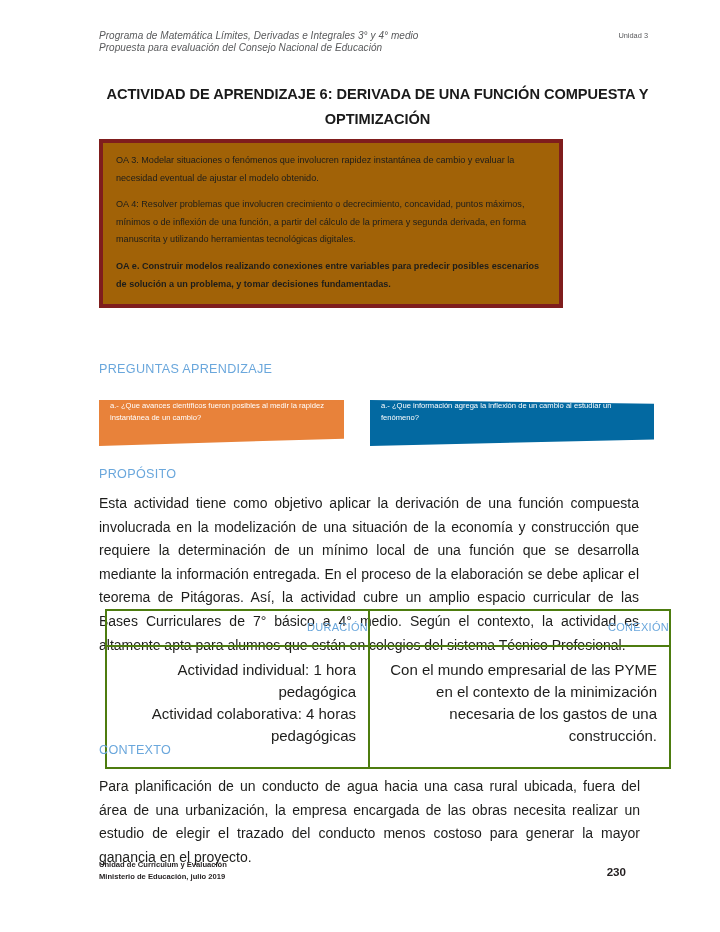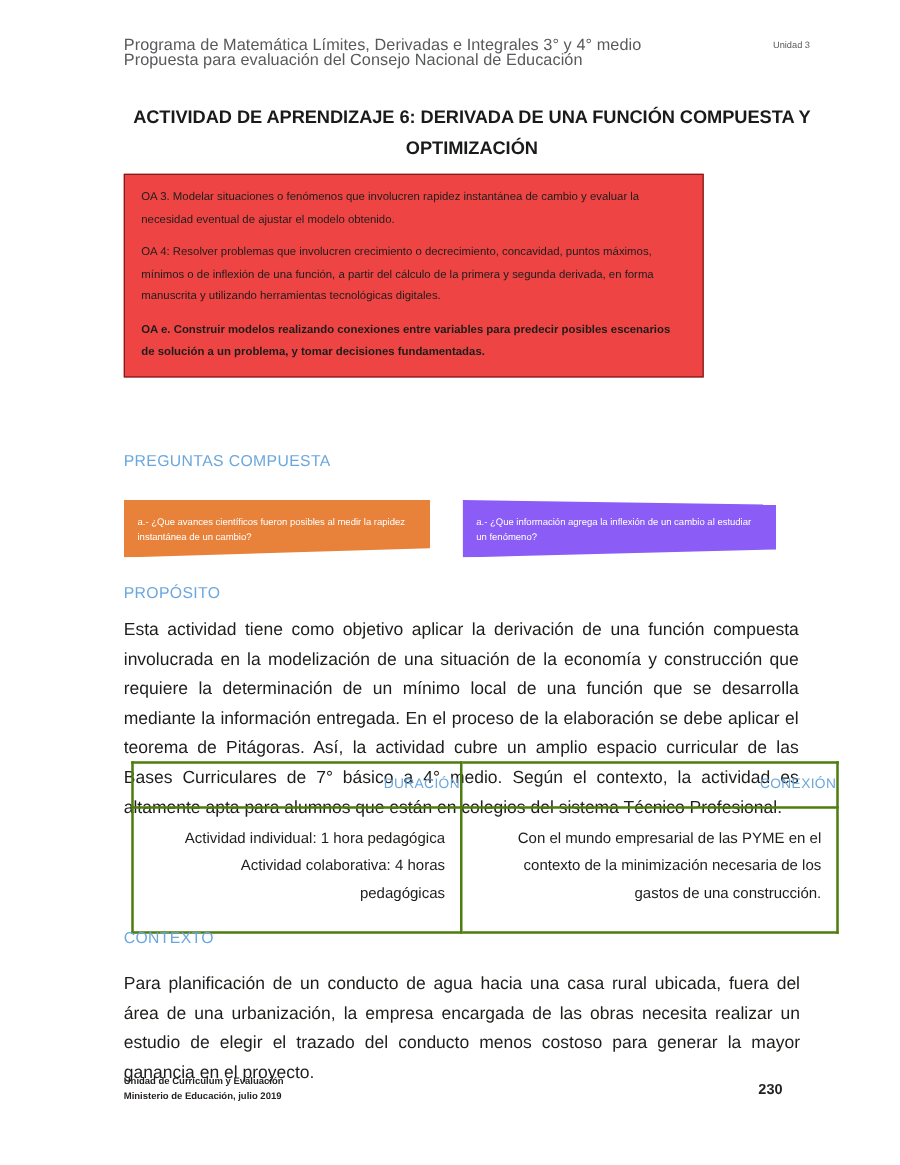--- a/index.html
+++ b/index.html
@@ -27,24 +27,25 @@
   .doc-header {
     position: absolute;
     left: 99px;
     top: 30px;
     width: 555px;
     display: flex;
     justify-content: space-between;
     align-items: flex-start;
   }
   .header-left {
-    font-size: 13px;
+    font-size: 10px;
     line-height: 12.2px;
     color: #58595b;
     letter-spacing: 0.06px;
+    font-style: italic;
   }
   .header-right {
     font-size: 7.4px;
     line-height: 12.2px;
     color: #58595b;
     white-space: nowrap;
     padding-right: 6px;
   }
 
   
@@ -61,22 +62,22 @@
     letter-spacing: -0.05px;
   }
 
   
   .oa-box {
     position: absolute;
     left: 99px;
     top: 139px;
     width: 464px;
     box-sizing: border-box;
-    background: #ef4444;
-    border: 1px solid #7f1d1d;
+    background: #a16207;
+    border: 4px solid #7f1d1d;
     padding: 9px 13px 11px 13px;
   }
   .oa-item {
     font-size: 9.1px;
     line-height: 17.6px;
     color: #1d1d1b;
     margin: 0 0 9px 0;
     text-align: left;
   }
   .oa-item:last-child { margin-bottom: 0; font-weight: bold; }
@@ -102,33 +103,33 @@
     height: 46px;
   }
   .q-banner {
     position: absolute;
     top: 0;
     height: 46px;
     color: #ffffff;
     font-size: 7.6px;
     line-height: 12.4px;
     box-sizing: border-box;
-    padding: 12px 14px 0 11px;
+    padding: 0 14px 0 11px;
     display: block;
   }
   .q-banner.orange {
     left: 0;
     width: 245px;
     background: #e8823a;
     clip-path: polygon(0 0, 100% 0, 100% 84%, 0 100%);
   }
   .q-banner.gray {
     left: 271px;
-    width: 251px;
-    background: #8b5cf6;
+    width: 284px;
+    background: #0369a1;
     clip-path: polygon(0 0, 100% 8%, 100% 86%, 0 100%);
   }
   .q-text { display: block; }
 
   
   .body-para {
     position: absolute;
     left: 99px;
     width: 540px;
     font-size: 14px;
@@ -155,21 +156,21 @@
   }
   .info-table th {
     padding: 10px 0 12px 15px;
     font-weight: normal;
     color: #6aa7dc;
     font-size: 11px;
     letter-spacing: 0.3px;
   }
   .info-table td {
     padding: 12px 12px 20px 15px;
-    font-size: 12px;
+    font-size: 15px;
     line-height: 22px;
     color: #1d1d1b;
   }
   .col-left  { width: 246px; }
   .col-right { width: 284px; }
   .cell-line { display: block; }
 
   
   .doc-footer {
     position: absolute;
@@ -207,21 +208,21 @@
   </div>
 
   <div class="doc-title">ACTIVIDAD DE APRENDIZAJE 6: DERIVADA DE UNA FUNCIÓN COMPUESTA Y OPTIMIZACIÓN</div>
 
   <div class="oa-box">
     <p class="oa-item">OA 3. Modelar situaciones o fenómenos que involucren rapidez instantánea de cambio y evaluar la necesidad eventual de ajustar el modelo obtenido.</p>
     <p class="oa-item">OA 4: Resolver problemas que involucren crecimiento o decrecimiento, concavidad, puntos máximos, mínimos o de inflexión de una función, a partir del cálculo de la primera y segunda derivada, en forma manuscrita y utilizando herramientas tecnológicas digitales.</p>
     <p class="oa-item">OA e. Construir modelos realizando conexiones entre variables para predecir posibles escenarios de solución a un problema, y tomar decisiones fundamentadas.</p>
   </div>
 
-  <div class="section-heading" id="heading-preguntas">PREGUNTAS COMPUESTA</div>
+  <div class="section-heading" id="heading-preguntas">PREGUNTAS APRENDIZAJE</div>
 
   <div class="q-wrap">
     <div class="q-banner orange">
       <span class="q-text">a.- ¿Que avances científicos fueron posibles al medir la rapidez instantánea de un cambio?</span>
     </div>
     <div class="q-banner gray">
       <span class="q-text">a.- ¿Que información agrega la inflexión de un cambio al estudiar un fenómeno?</span>
     </div>
   </div>
 

